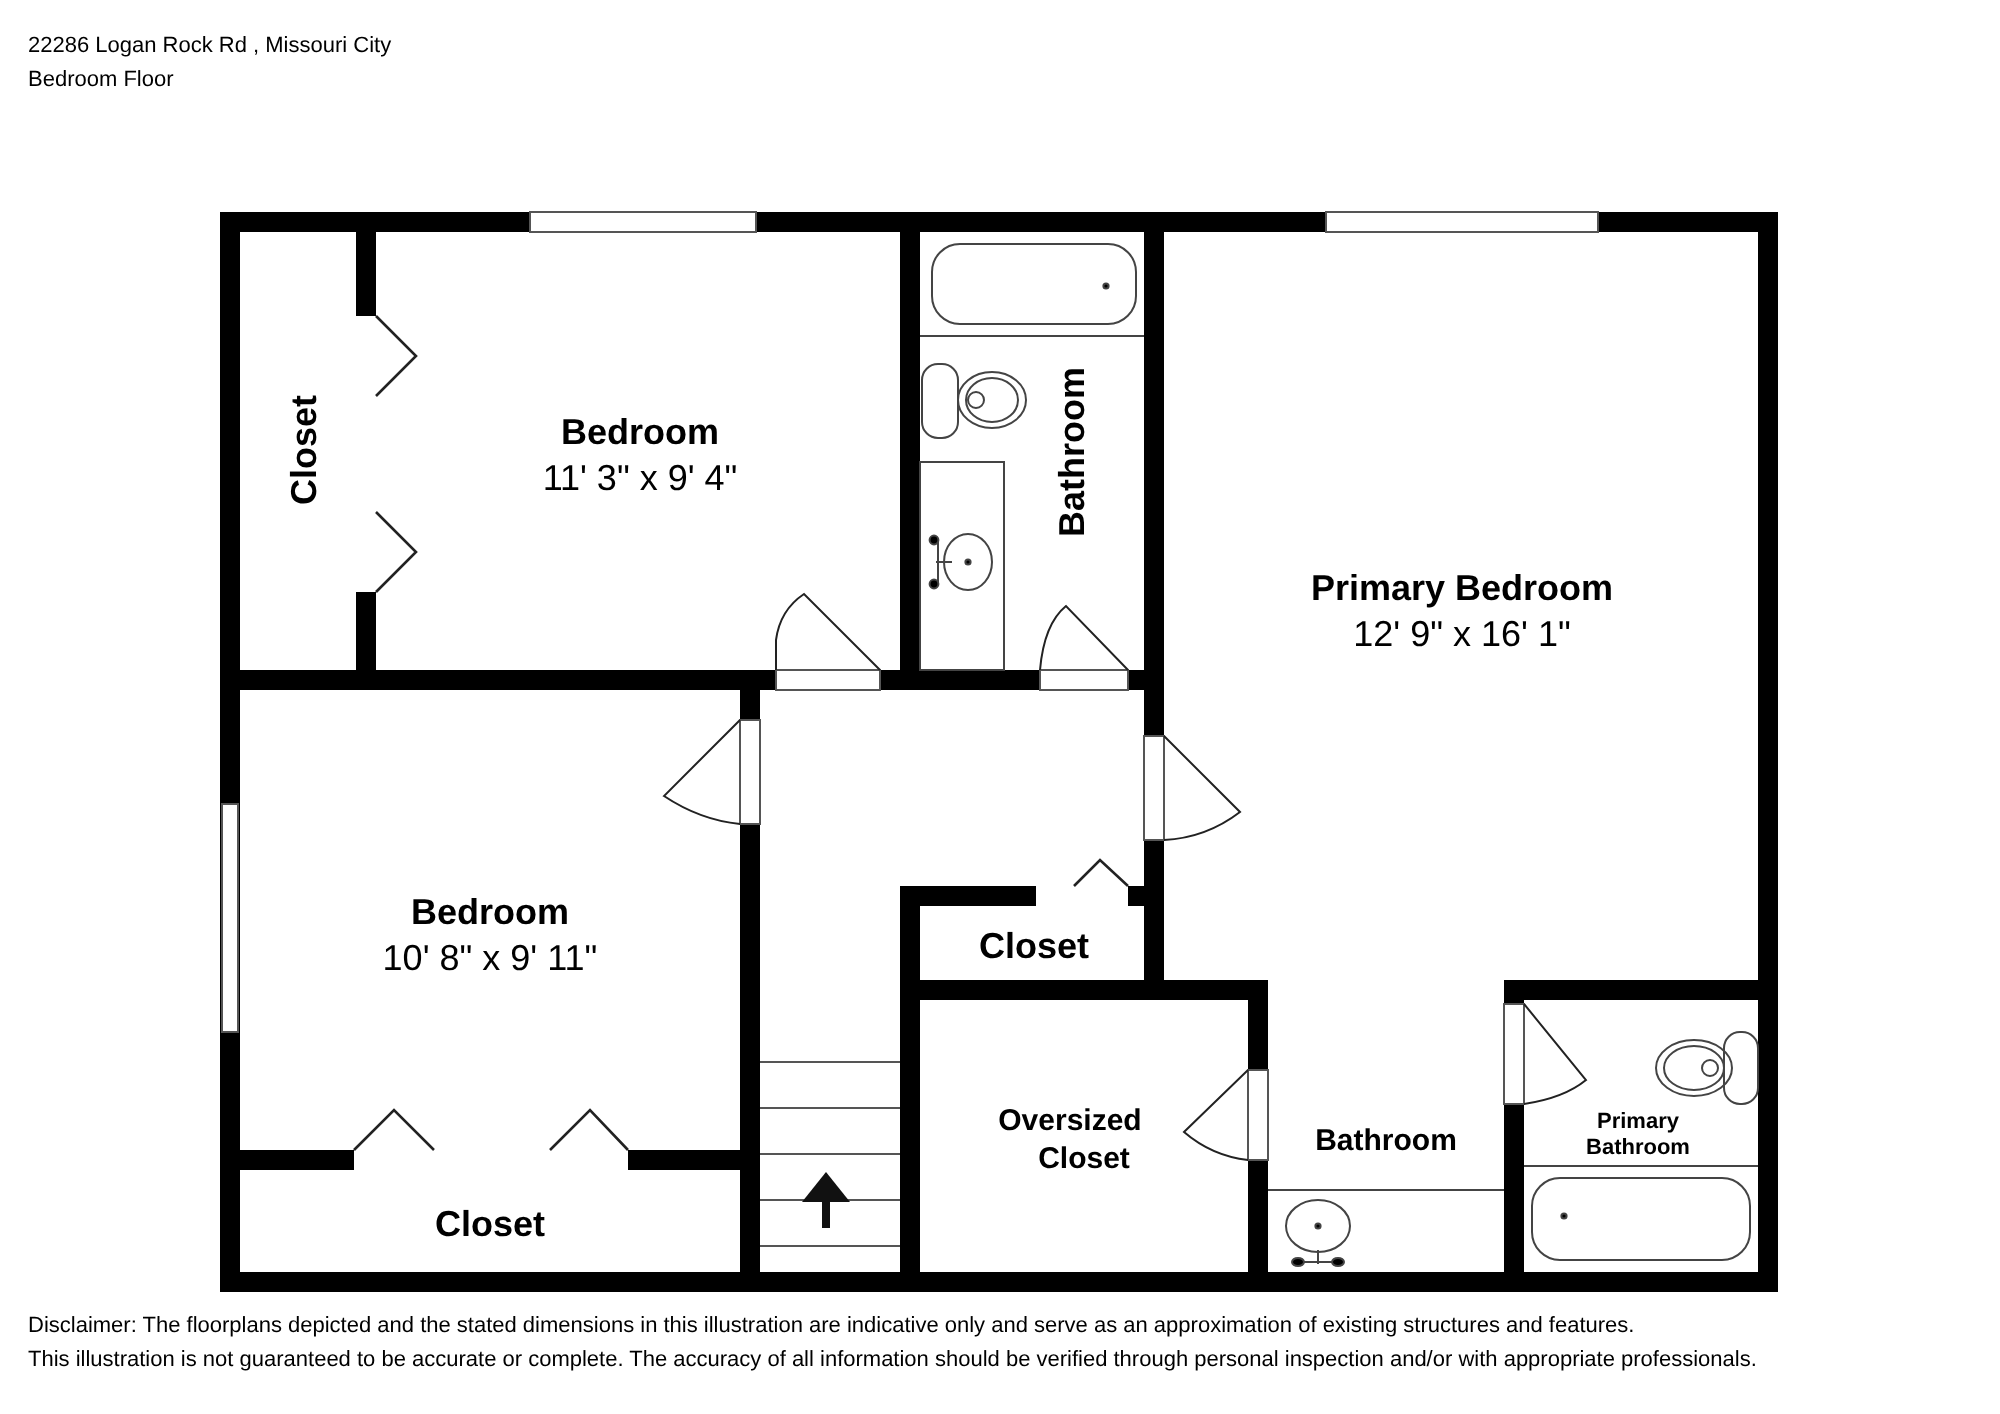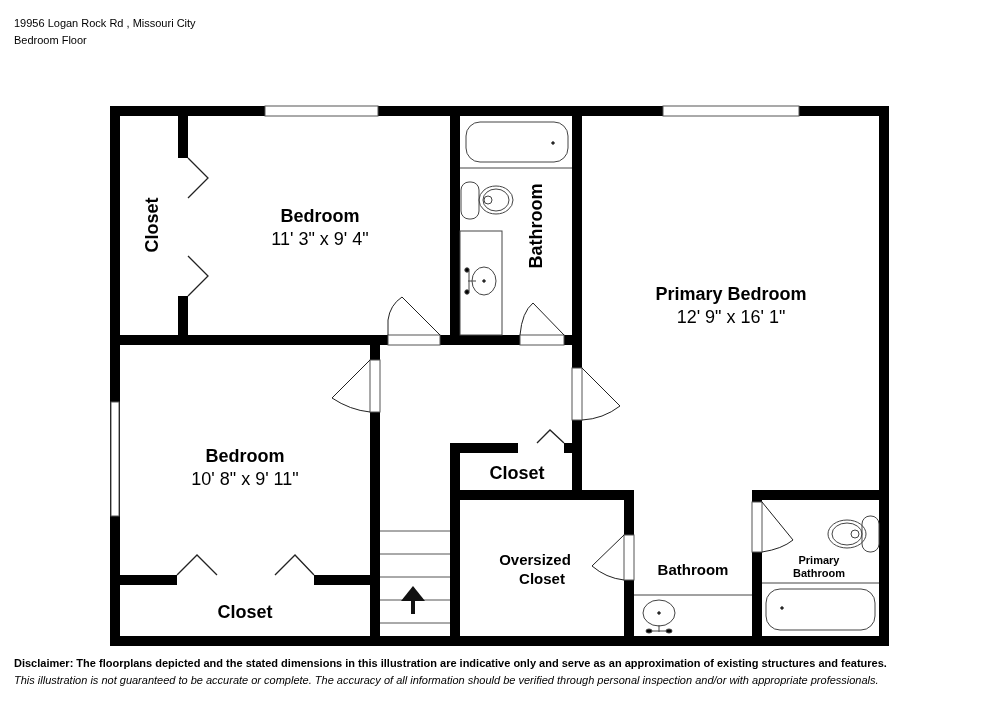--- a/index.html
+++ b/index.html
@@ -6,21 +6,21 @@
   body { width: 1000px; height: 707px; position: relative; overflow: hidden; font-family: "Liberation Sans", sans-serif; color: #000; }
   .hdr { position: absolute; left: 14px; font-size: 11px; line-height: 13px; }
   .disc { position: absolute; left: 14px; font-size: 11px; line-height: 13px; white-space: nowrap; }
   svg.plan { position: absolute; left: 0; top: 0; width: 1000px; height: 707px; }
   svg text { font-family: "Liberation Sans", sans-serif; fill: #000; }
   .lbl { font-weight: bold; }
 </style>
 </head>
 <body>
 
-<div class="hdr" style="top:17px;">19956 Logan Rock Rd , Missouri City</div>
+<div class="hdr" style="top:17px;">22286 Logan Rock Rd , Missouri City</div>
 <div class="hdr" style="top:34px;">Bedroom Floor</div>
 
 <svg class="plan" viewBox="0 0 1000 707" xmlns="http://www.w3.org/2000/svg">
 
   <g fill="#000">
 
     <rect x="110" y="106" width="779" height="10"></rect>
 
     <rect x="110" y="636" width="779" height="10"></rect>
 
@@ -170,14 +170,14 @@
     <text class="lbl" x="535" y="565" font-size="15" text-anchor="middle">Oversized</text>
     <text class="lbl" x="542" y="584" font-size="15" text-anchor="middle">Closet</text>
   </g>
   <text class="lbl" x="693" y="575" font-size="15" text-anchor="middle">Bathroom</text>
   <g>
     <text class="lbl" x="819" y="564" font-size="11" text-anchor="middle">Primary</text>
     <text class="lbl" x="819" y="577" font-size="11" text-anchor="middle">Bathroom</text>
   </g>
 </svg>
 
-<div class="disc" style="top:657px;font-weight:bold;">Disclaimer: The floorplans depicted and the stated dimensions in this illustration are indicative only and serve as an approximation of existing structures and features.</div>
-<div class="disc" style="top:674px;font-style:italic;">This illustration is not guaranteed to be accurate or complete. The accuracy of all information should be verified through personal inspection and/or with appropriate professionals.</div>
+<div class="disc" style="top:657px;">Disclaimer: The floorplans depicted and the stated dimensions in this illustration are indicative only and serve as an approximation of existing structures and features.</div>
+<div class="disc" style="top:674px;">This illustration is not guaranteed to be accurate or complete. The accuracy of all information should be verified through personal inspection and/or with appropriate professionals.</div>
 
 </body></html>

